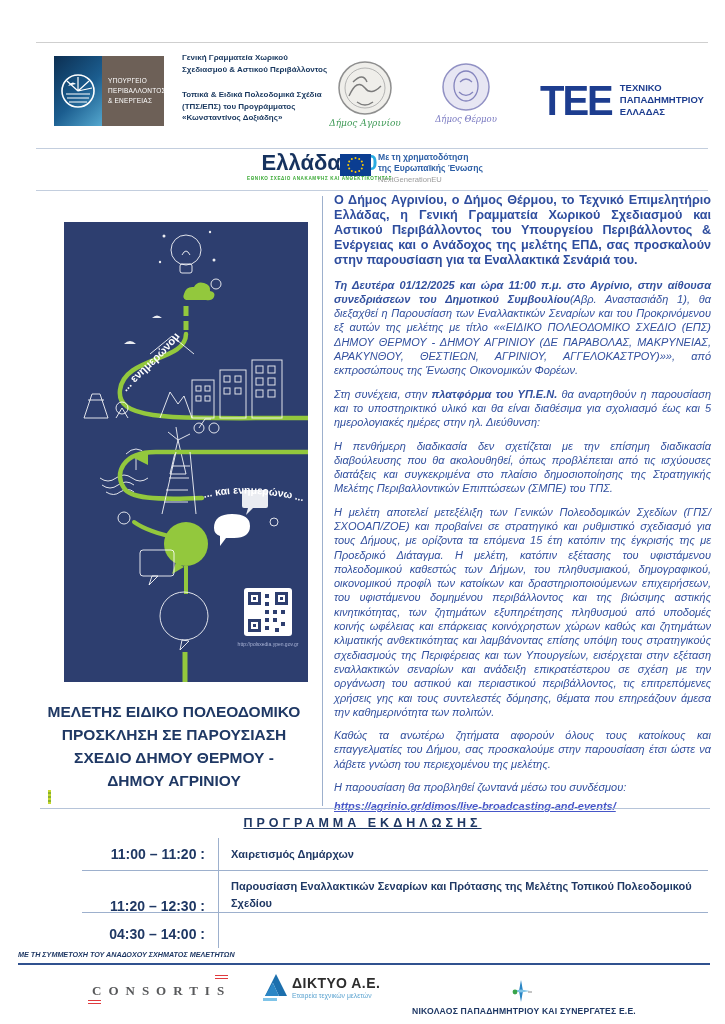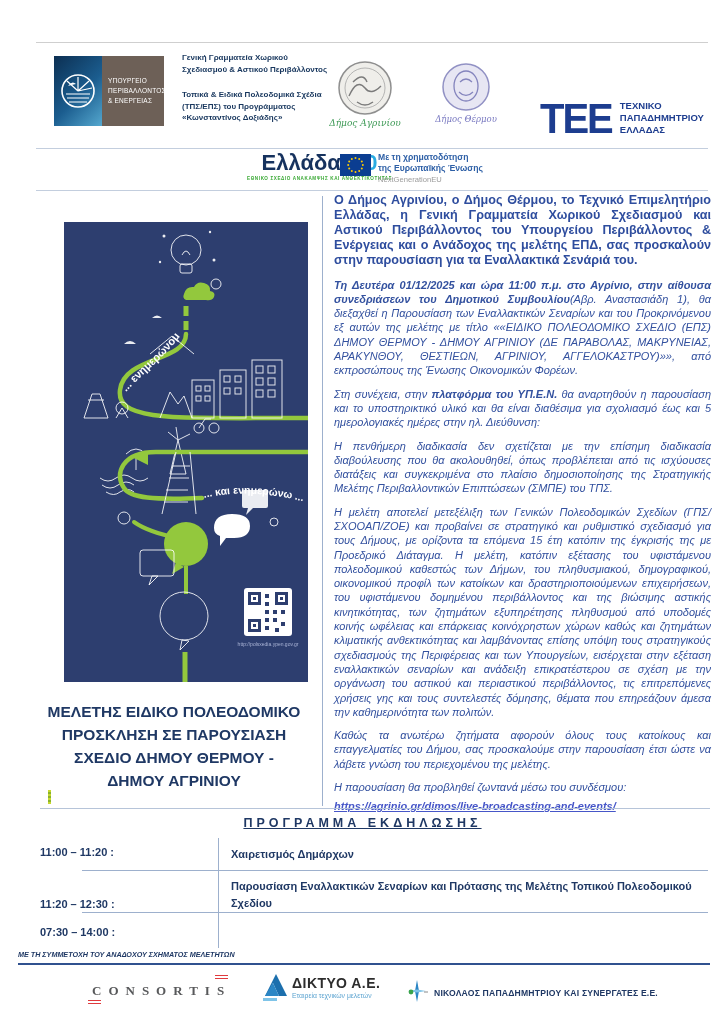--- a/index.html
+++ b/index.html
@@ -16,21 +16,21 @@
   .hdr-text{position:absolute;left:182px;top:52px;width:150px;color:#17365d;font-size:8px;line-height:1.45;}
   .hdr-text .b{font-weight:bold;}
   .hdr-text .r{margin-top:14px;font-weight:bold;color:#17365d;}
   .seal{position:absolute;text-align:center;}
   .seal svg{display:block;margin:0 auto;}
   .seal-label{font-family:"DejaVu Serif",serif;font-style:italic;font-size:9px;margin-top:2px;}
   .seal-agrinio{left:325px;top:60px;width:80px;}
   .seal-agrinio .seal-label{color:#3f9a57;}
   .seal-thermo{left:428px;top:62px;width:76px;}
   .seal-thermo .seal-label{color:#7a7ac1;font-size:8.5px;}
-  .tee{position:absolute;left:540px;top:100px;display:flex;align-items:center;}
+  .tee{position:absolute;left:540px;top:82px;display:flex;align-items:center;}
   .tee-acro{font-size:40px;font-weight:900;color:#1d3d8f;letter-spacing:-2px;line-height:.85;
             font-family:"Liberation Sans",sans-serif;transform:scaleY(1.05);}
   .tee-lines{margin-left:8px;color:#1d3d8f;font-size:9.5px;font-weight:bold;line-height:1.25;}
   .mid-rule{top:148px;left:36px;width:672px;}
   
   .ellada{position:absolute;left:247px;top:152px;text-align:center;}
   .ellada-main{font-size:22px;font-weight:900;color:#16325e;line-height:1;}
   .ellada-main .v{color:#29abe2;font-weight:900;}
   .ellada-sub{font-size:4.6px;color:#3aa935;font-weight:bold;letter-spacing:.6px;line-height:1.4;margin-top:2px;}
   .euflag{position:absolute;left:340px;top:154px;width:31px;height:22px;background:#0b3d91;}
@@ -50,37 +50,37 @@
   .p-lead{font-size:12.6px;font-weight:bold;line-height:1.2;color:#2e4d9e;}
   .p-it{font-size:11px;font-style:italic;line-height:1.3;}
   .p-it .bi{font-weight:bold;}
   a.doclink{color:#4656c8;font-style:italic;font-weight:bold;font-size:11px;text-decoration:underline;}
   .linkline{margin:0 0 9px 0;}
   
   .prog-rule{top:808px;left:40px;width:670px;background:#b6c4d9;}
   .prog-title{position:absolute;left:0;top:816px;width:725px;text-align:center;color:#1f3864;
               font-weight:bold;font-size:12.5px;letter-spacing:4px;text-decoration:underline;}
   .prog-vline{position:absolute;left:218px;top:838px;width:1px;height:110px;background:#9db0cd;}
-  .prog-time{position:absolute;left:40px;width:165px;color:#1f3864;font-weight:bold;font-size:11px;}
+  .prog-time{position:absolute;left:40px;width:165px;text-align:right;color:#1f3864;font-weight:bold;font-size:14px;}
   .prog-desc{position:absolute;left:231px;width:470px;color:#1f3864;font-weight:bold;font-size:11px;line-height:1.55;}
   .prog-div{position:absolute;left:82px;width:626px;height:1px;background:#9db0cd;}
   
   .foot-note{position:absolute;left:18px;top:950px;font-size:7.2px;font-weight:bold;font-style:italic;color:#1f3864;}
   .foot-rule{top:963px;left:18px;width:692px;background:#30518f;height:1.5px;}
   .consortis{position:absolute;left:92px;top:983px;color:#58595b;font-size:13px;font-weight:bold;
              letter-spacing:7px;font-family:"Liberation Serif",serif;}
   .red-dash{position:absolute;width:13px;height:6px;
             background:repeating-linear-gradient(to bottom,#e03a3e 0 1.2px,transparent 1.2px 2.8px);}
   .rd-top{left:215px;top:975px;}
   .rd-bot{left:88px;top:1000px;}
   .diktyo{position:absolute;left:262px;top:972px;display:flex;align-items:center;}
   .diktyo-text{margin-left:0;}
   .diktyo-name{color:#2d2d2d;font-weight:bold;font-size:14px;letter-spacing:.5px;}
   .diktyo-sub{color:#5ba3d0;font-size:6.8px;margin-top:1px;}
-  .partner3{position:absolute;left:406px;top:980px;display:flex;align-items:center;}
+  .partner3{position:absolute;left:406px;top:980px;display:flex;align-items:center;flex-direction:column;}
   .partner3-name{margin-left:6px;color:#1f3864;font-weight:bold;font-size:8.6px;letter-spacing:.2px;}
   .white{fill:none;stroke:rgba(255,255,255,.85);stroke-width:1;}
   .whitef{fill:rgba(255,255,255,.9);}
 </style>
 </head>
 <body>
 
 <div class="page">
 
   <div class="rule top-rule"></div>
@@ -315,21 +315,21 @@
   <div class="prog-vline"></div>
 
   <div class="prog-time" style="top:846px;">11:00 – 11:20 :</div>
   <div class="prog-desc" style="top:846px;">Χαιρετισμός Δημάρχων</div>
   <div class="prog-div" style="top:870px;"></div>
 
   <div class="prog-time" style="top:898px;">11:20 – 12:30 :</div>
   <div class="prog-desc" style="top:878px;">Παρουσίαση Εναλλακτικών Σεναρίων και Πρότασης της Μελέτης Τοπικού Πολεοδομικού Σχεδίου</div>
   <div class="prog-div" style="top:912px;"></div>
 
-  <div class="prog-time" style="top:926px;">07:30 – 14:00 :</div>
+  <div class="prog-time" style="top:926px;">04:30 – 14:00 :</div>
 
   <div class="foot-note">ΜΕ ΤΗ ΣΥΜΜΕΤΟΧΗ ΤΟΥ ΑΝΑΔΟΧΟΥ ΣΧΗΜΑΤΟΣ ΜΕΛΕΤΗΤΩΝ</div>
   <div class="rule foot-rule"></div>
 
   <div class="consortis">CONSORTIS</div>
   <div class="red-dash rd-top"></div>
   <div class="red-dash rd-bot"></div>
 
   <div class="diktyo">
     <svg width="30" height="30" viewBox="0 0 30 30">

